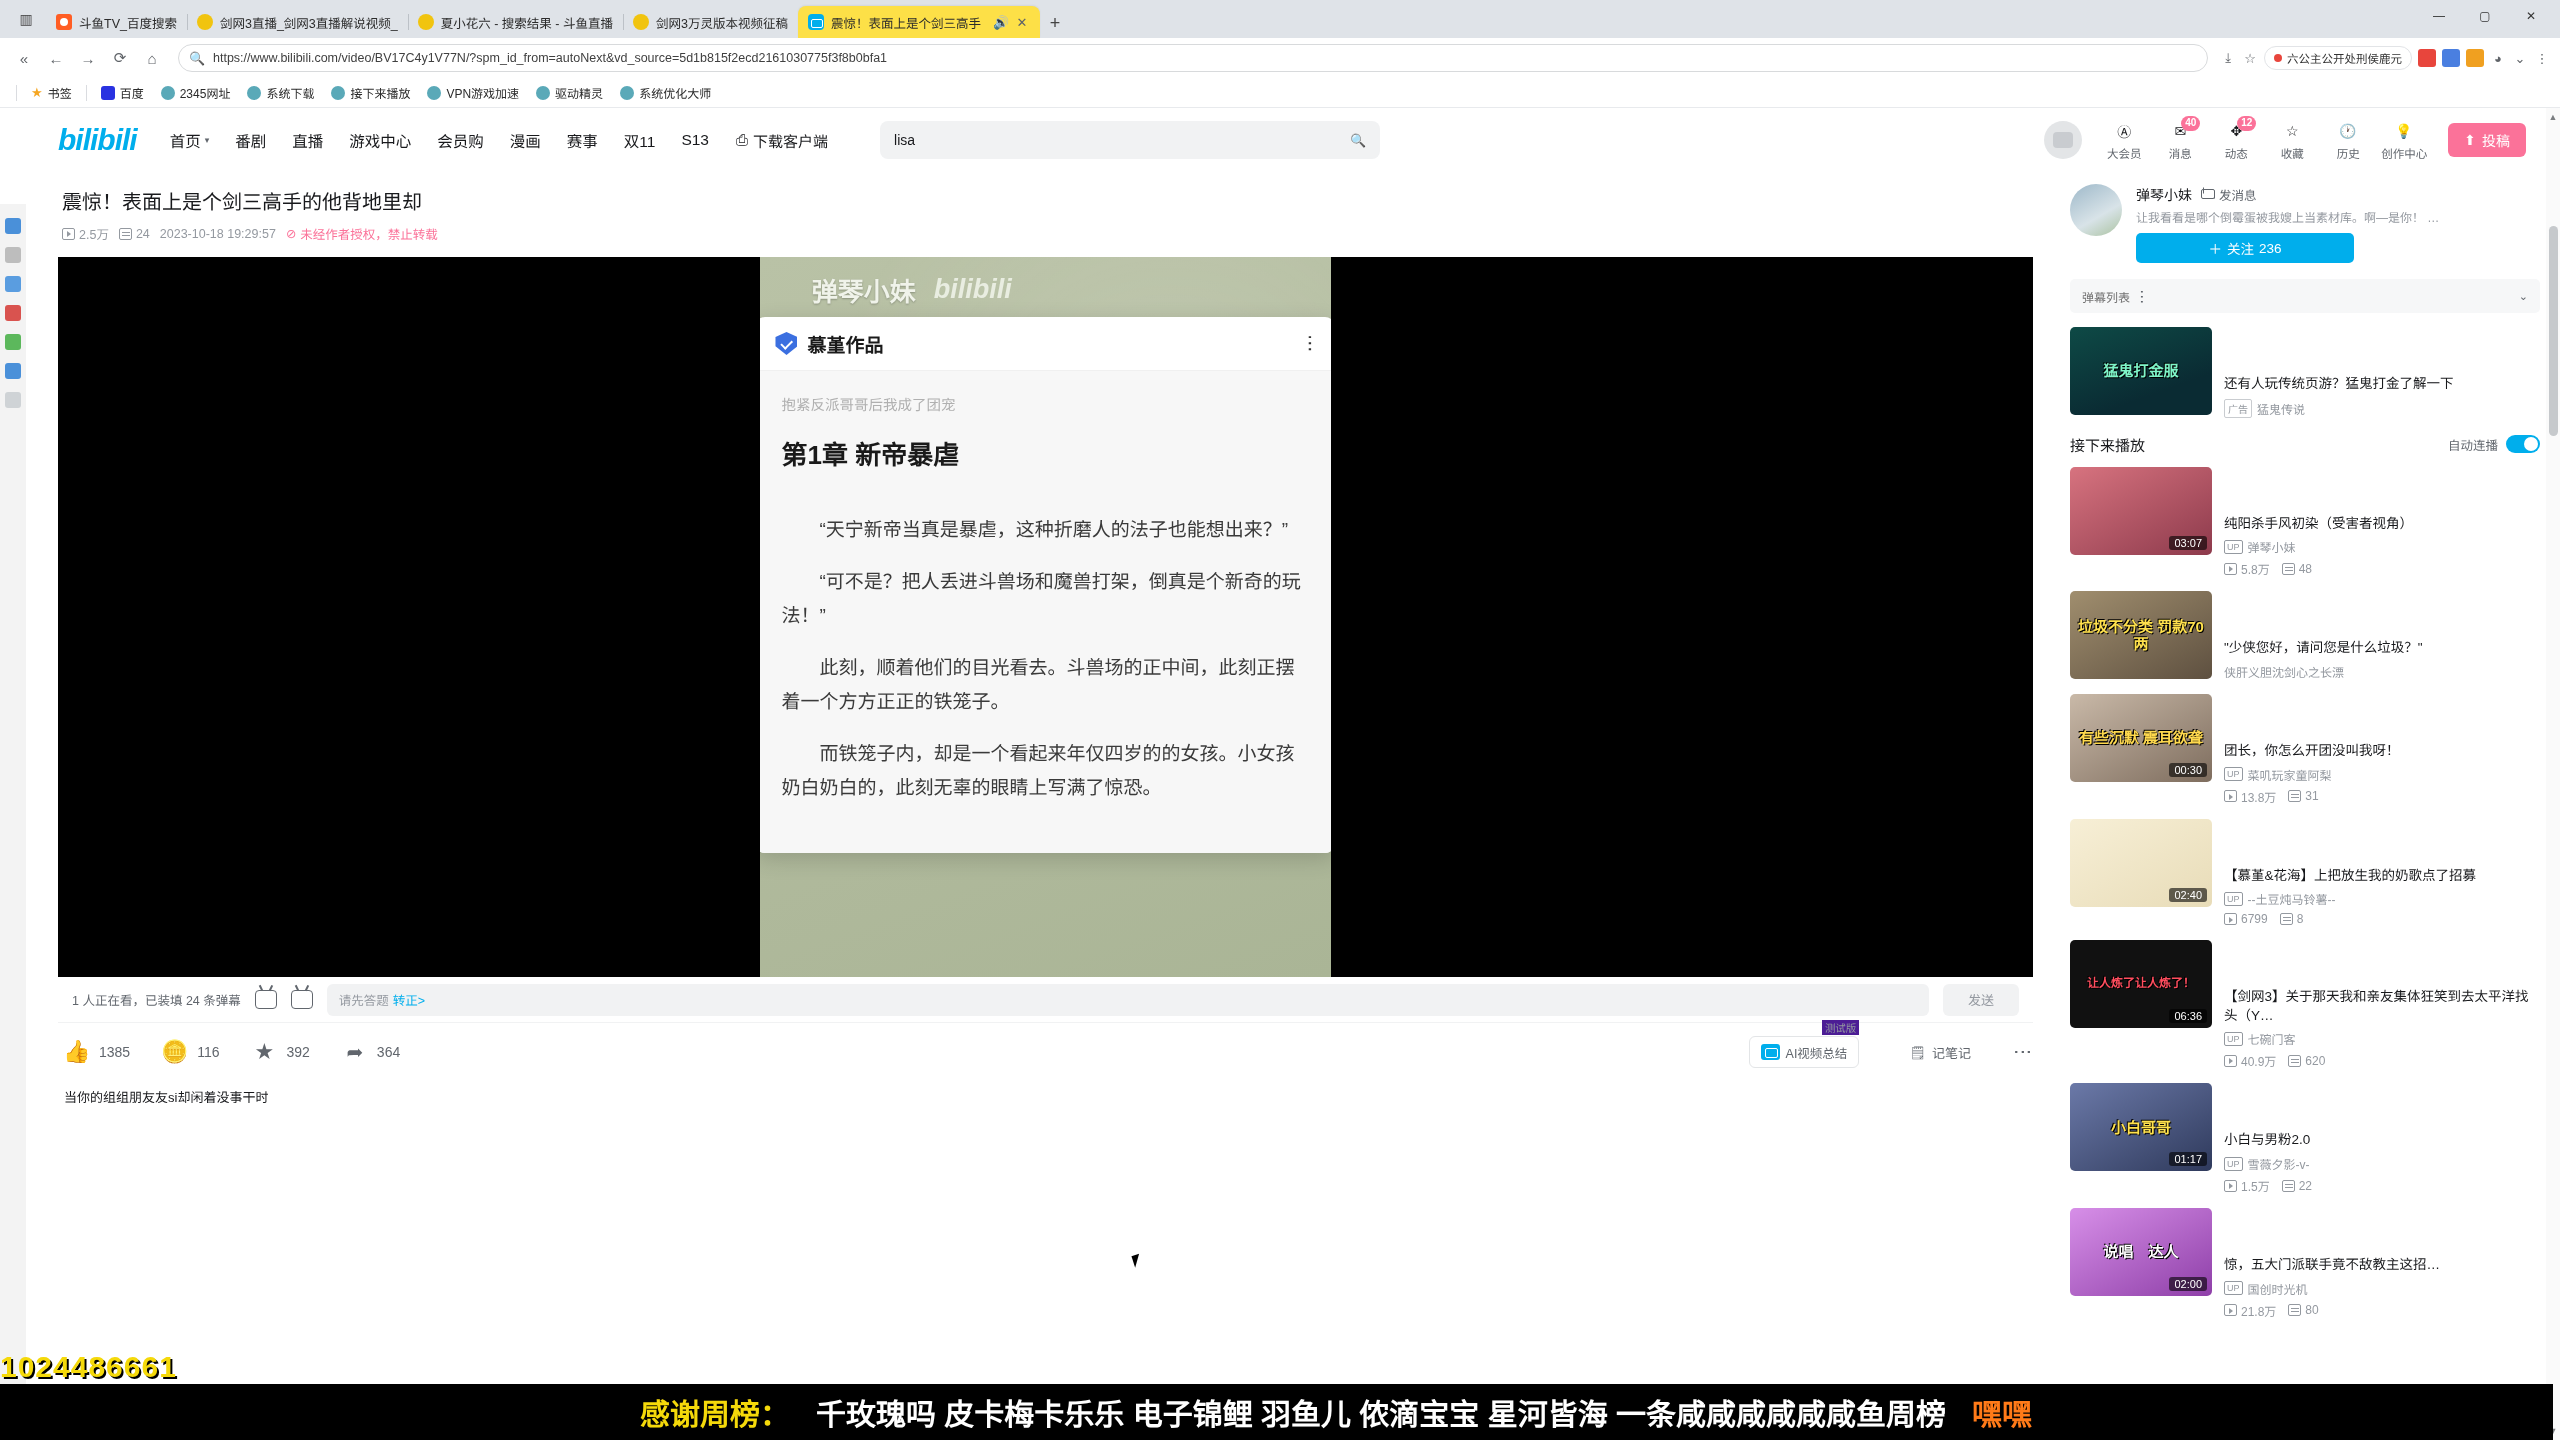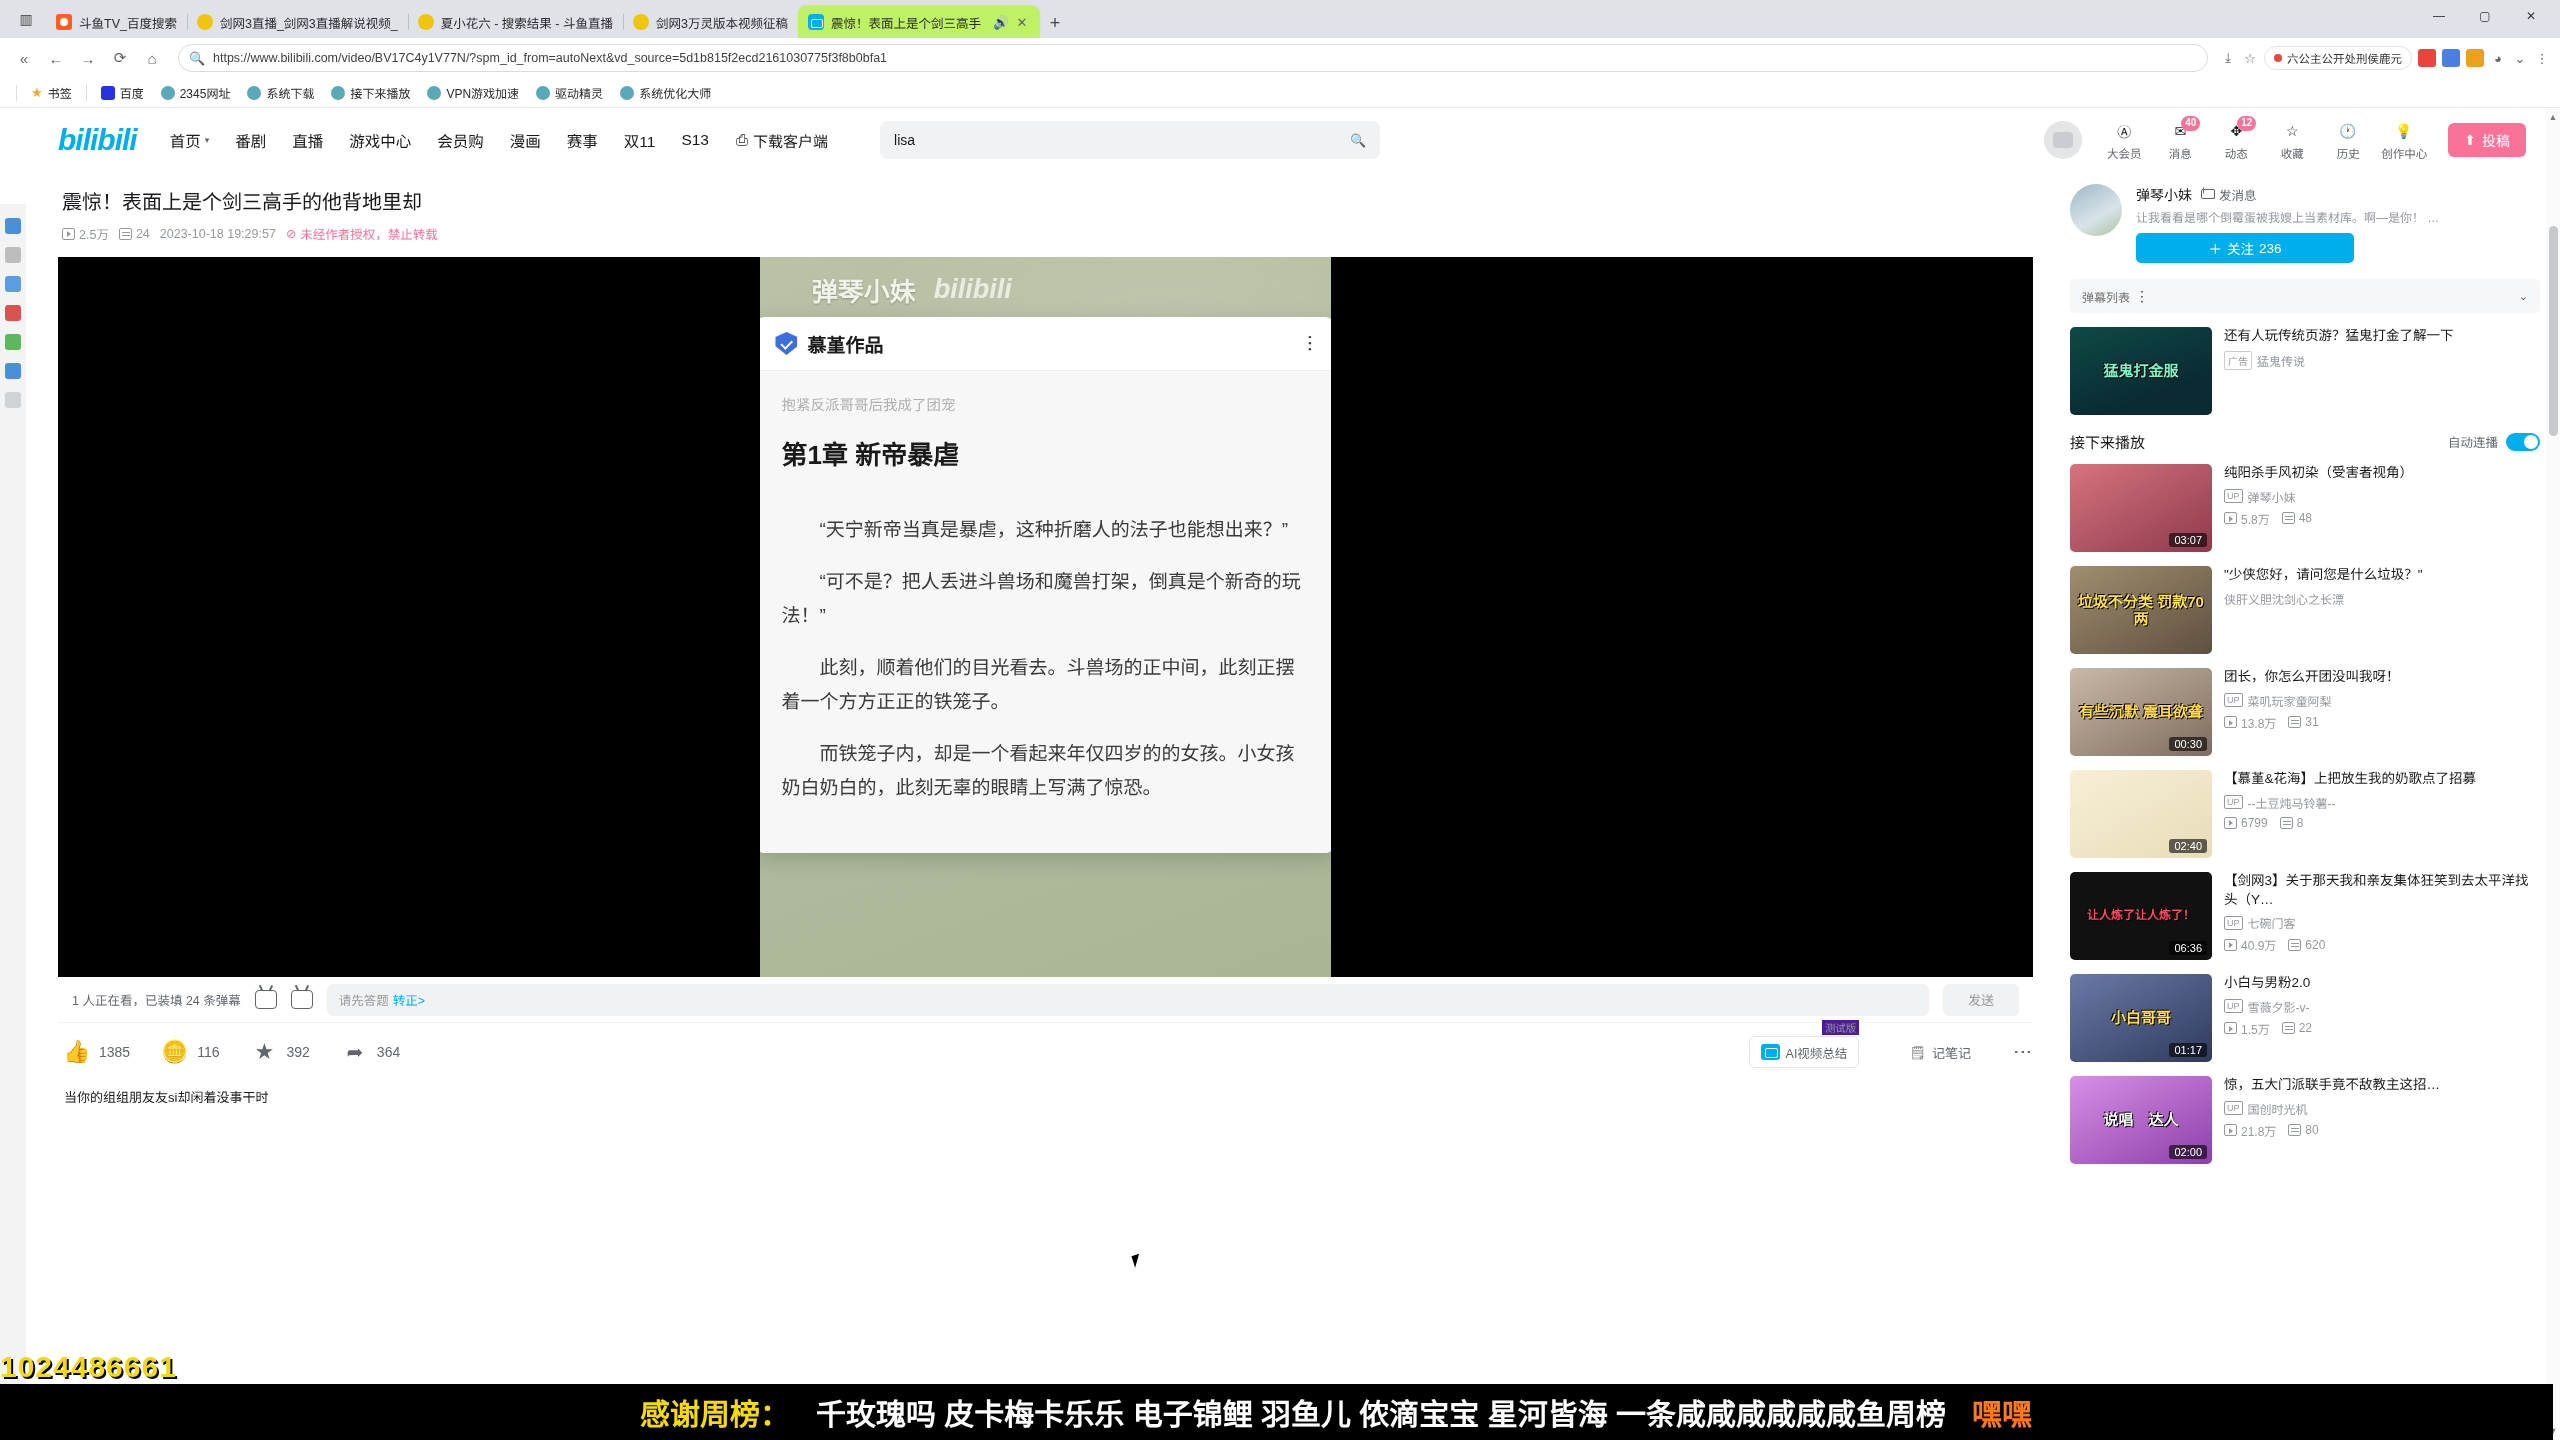--- a/index.html
+++ b/index.html
@@ -8,21 +8,21 @@
   body{font-family:"Liberation Sans","DejaVu Sans",sans-serif;background:#fff;font-size:14px;color:#18191c;}
 
   
   .browser{width:2560px;height:1440px;display:flex;flex-direction:column;background:#dfe3e8;}
   .tabstrip{height:38px;background:#dfe3e8;display:flex;align-items:flex-end;padding:0 6px 0 6px;gap:0;flex:0 0 38px;}
   .tab-ctrl{width:40px;height:38px;display:flex;align-items:center;justify-content:center;color:#444;}
   .tab{height:32px;display:flex;align-items:center;gap:7px;padding:0 10px;font-size:12.5px;color:#2b2b2b;max-width:260px;border-radius:8px 8px 0 0;position:relative;white-space:nowrap;}
   .tab .tlabel{overflow:hidden;text-overflow:ellipsis;max-width:190px;}
   .tab.inactive{background:transparent;}
   .tab.inactive:after{content:"";position:absolute;right:-1px;top:8px;height:16px;width:1px;background:#bcc1c7;}
-  .tab.active{background:#bef264;box-shadow:0 -1px 2px rgba(0,0,0,.06);}
+  .tab.active{background:#fde047;box-shadow:0 -1px 2px rgba(0,0,0,.06);}
   .favicon{width:16px;height:16px;border-radius:3px;flex:0 0 16px;display:inline-block;}
   .fav-douyu{background:#ff5d23;position:relative;}
   .fav-douyu:after{content:"";position:absolute;left:4px;top:4px;width:8px;height:8px;border-radius:50%;background:#fff;}
   .fav-jx3{background:#f1c40f;border-radius:50%;}
   .fav-bili{background:#00aeec;border-radius:4px;position:relative;}
   .fav-bili:before{content:"";position:absolute;left:3px;top:5px;width:10px;height:7px;border:1.5px solid #fff;border-radius:2px;}
   .tabicons{display:flex;align-items:center;gap:4px;margin-left:6px;}
   .icn{width:16px;height:16px;display:inline-flex;align-items:center;justify-content:center;color:#5f6368;font-size:13px;cursor:default;}
   .newtab{width:30px;height:30px;display:flex;align-items:center;justify-content:center;font-size:18px;color:#444;}
   .wincontrols{margin-left:auto;display:flex;align-items:flex-start;height:38px;}
@@ -142,21 +142,21 @@
   .dmpanel .t{font-size:12px;color:#737373;}
   .dmpanel .kb{font-size:15px;color:#61666d;writing-mode:vertical-rl;line-height:.45;}
   .dmpanel .chev{margin-left:auto;color:#61666d;font-size:11px;}
 
   .reclist{display:flex;flex-direction:column;gap:14px;}
   .recitem{display:flex;gap:12px;}
   .thumb{width:142px;height:88px;border-radius:5px;flex:0 0 142px;position:relative;overflow:hidden;display:flex;align-items:center;justify-content:center;}
   .dur{position:absolute;right:5px;bottom:5px;background:rgba(0,0,0,.6);color:#fff;font-size:11px;padding:1px 5px;border-radius:3px;}
   .tcap{font-size:15px;font-weight:bold;color:#fff;text-align:center;line-height:1.15;text-shadow:1px 1px 0 #000,-1px -1px 0 #000;padding:0 4px;}
   .rinfo{flex:1;min-width:0;}
-  .rtitle{font-size:13.5px;color:#18191c;line-height:1.38;display:-webkit-box;-webkit-line-clamp:2;-webkit-box-orient:vertical;overflow:hidden;}
+  .rtitle{font-size:13.5px;color:#18191c;line-height:1.38;display:-webkit-box;-webkit-line-clamp:2;-webkit-box-orient:vertical;overflow:hidden;margin-top:48px;}
   .rup{display:flex;align-items:center;gap:5px;font-size:12px;color:#9499a0;margin-top:5px;}
   .uptag{font-size:9px;border:1px solid #9499a0;border-radius:2px;padding:0 2px;line-height:12px;}
   .adtag{font-size:10px;border:1px solid #c9ccd0;border-radius:2px;padding:1px 3px;color:#9499a0;}
   .rstats{display:flex;align-items:center;gap:12px;font-size:12px;color:#9499a0;margin-top:5px;}
   .rstats .mi{display:flex;align-items:center;gap:4px;}
   .nextup{display:flex;align-items:center;margin:16px 0 12px;}
   .nextup .t{font-size:15px;color:#18191c;}
   .nextup .auto{margin-left:auto;display:flex;align-items:center;gap:8px;font-size:12.5px;color:#61666d;}
   .toggle{width:34px;height:18px;border-radius:9px;background:#00aeec;position:relative;}
   .toggle:after{content:"";position:absolute;right:2px;top:2px;width:14px;height:14px;border-radius:50%;background:#fff;}

